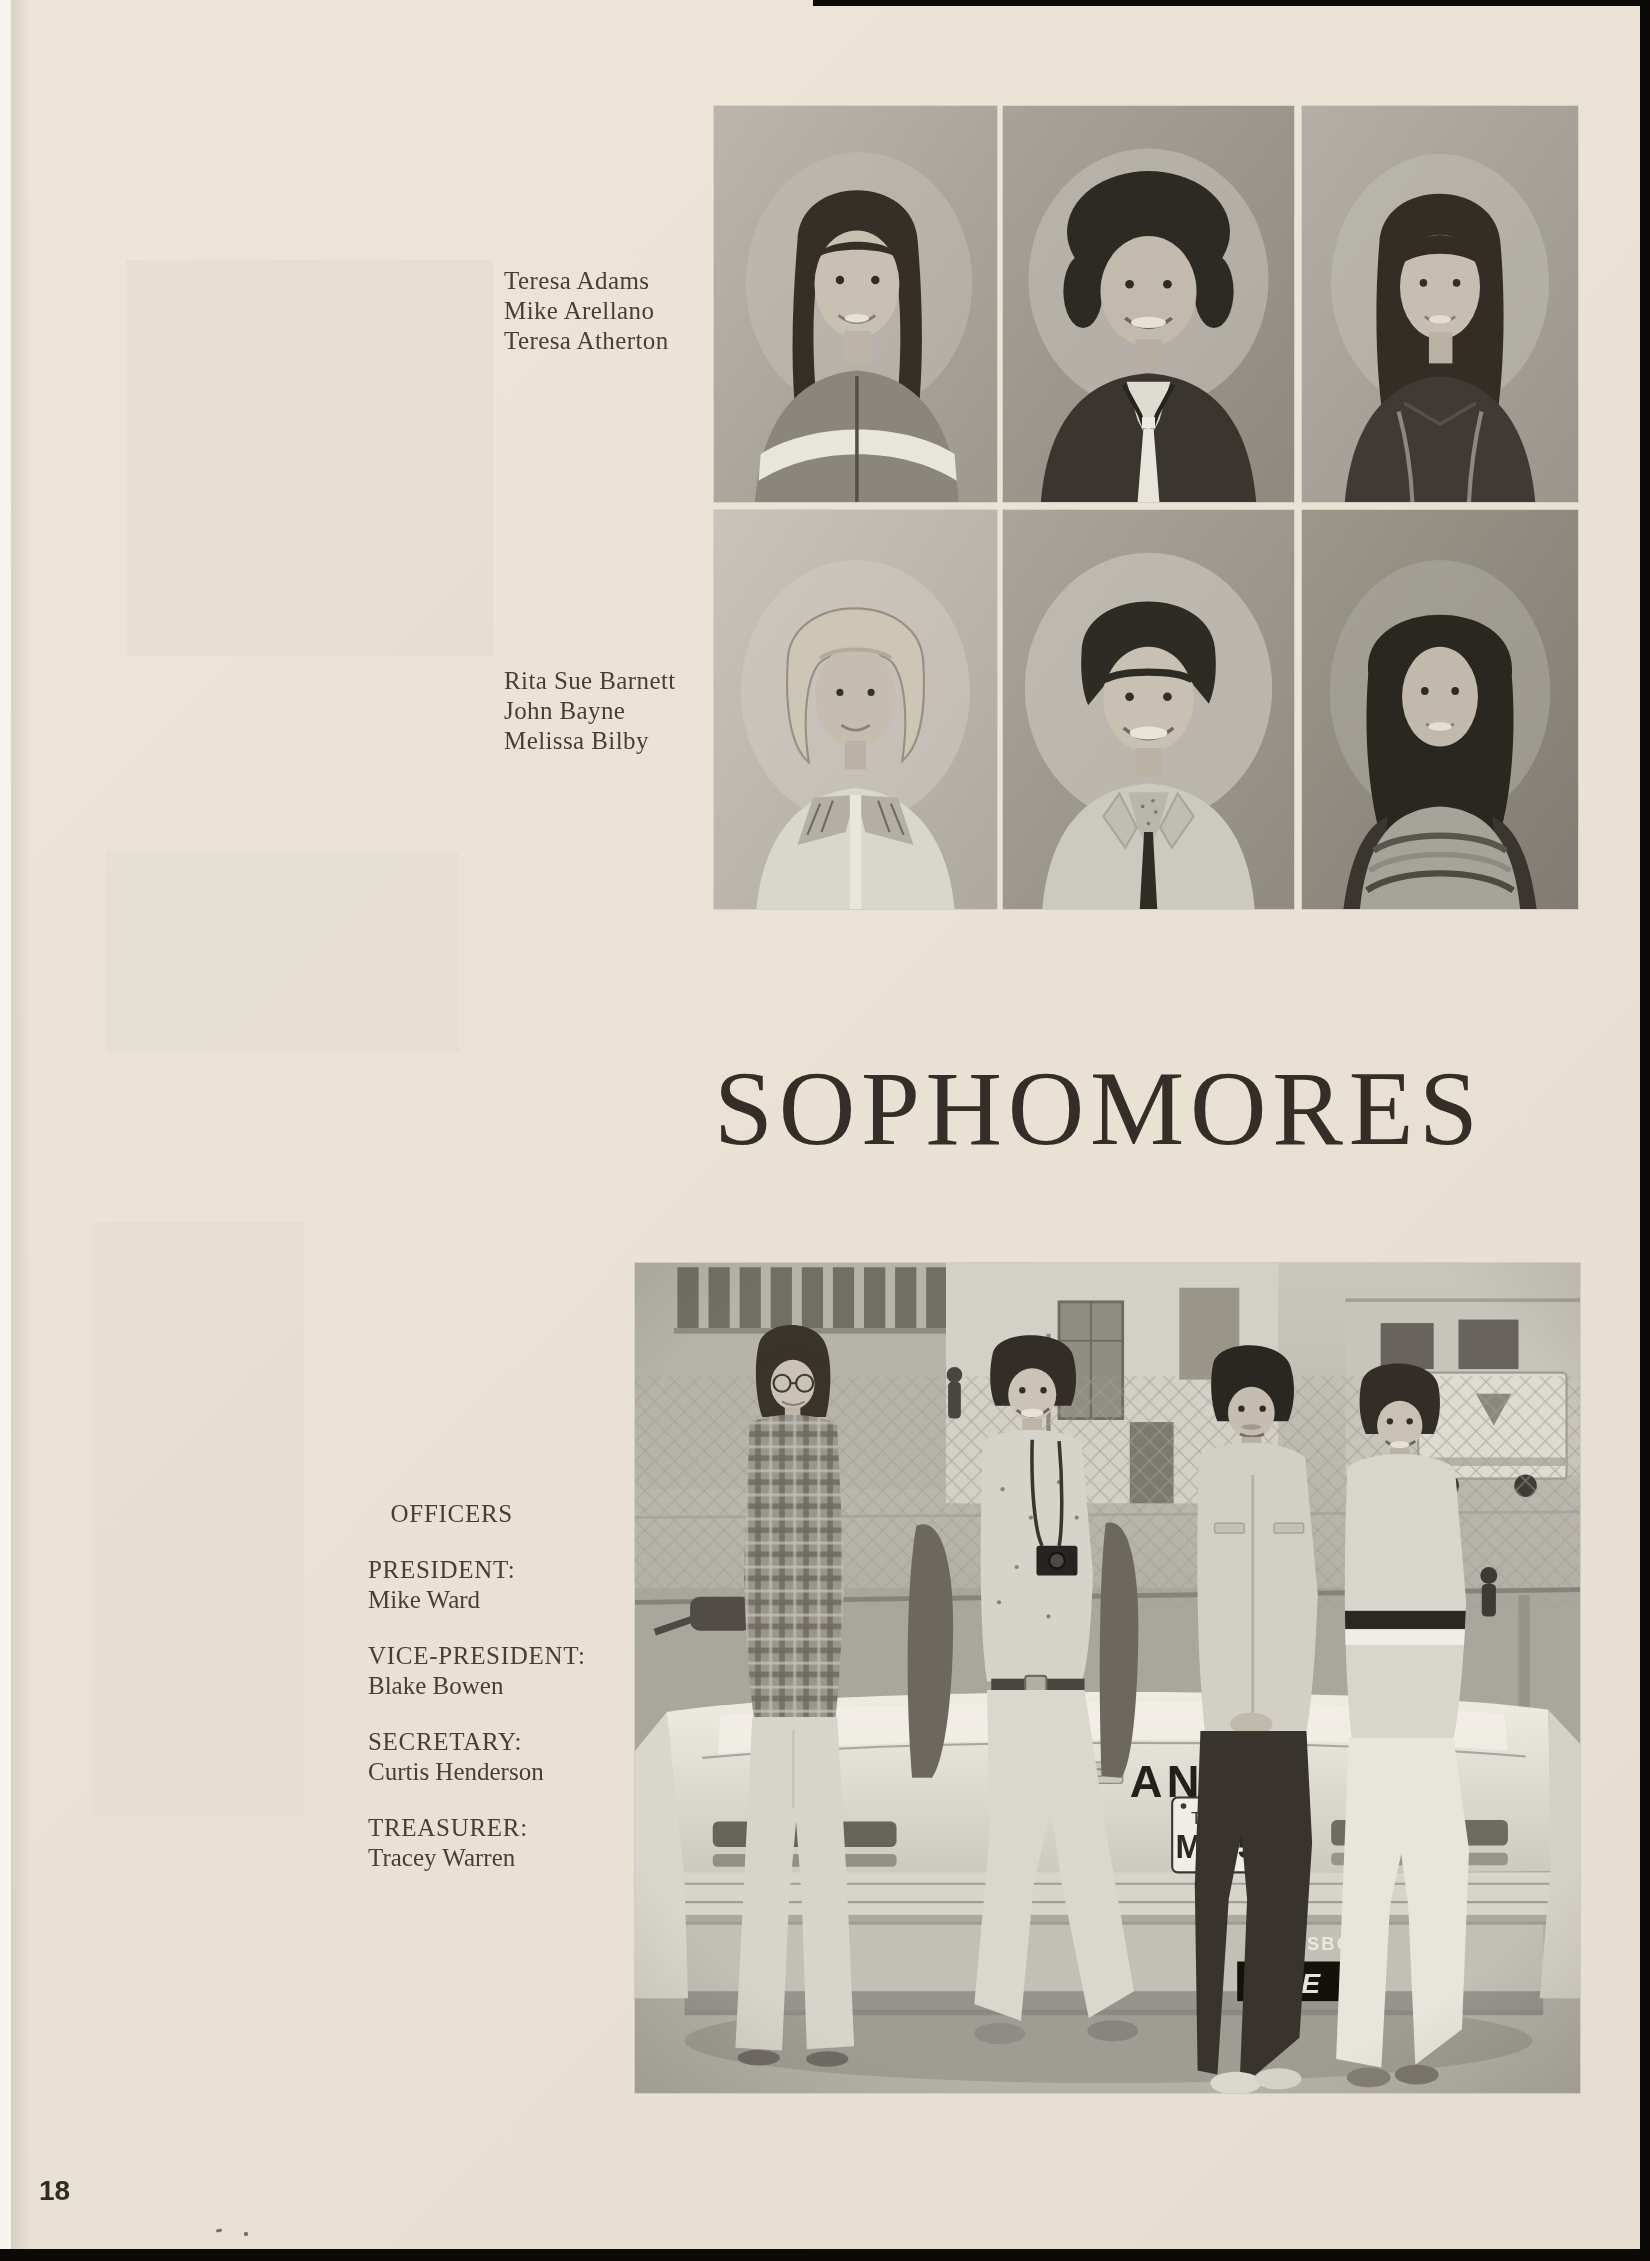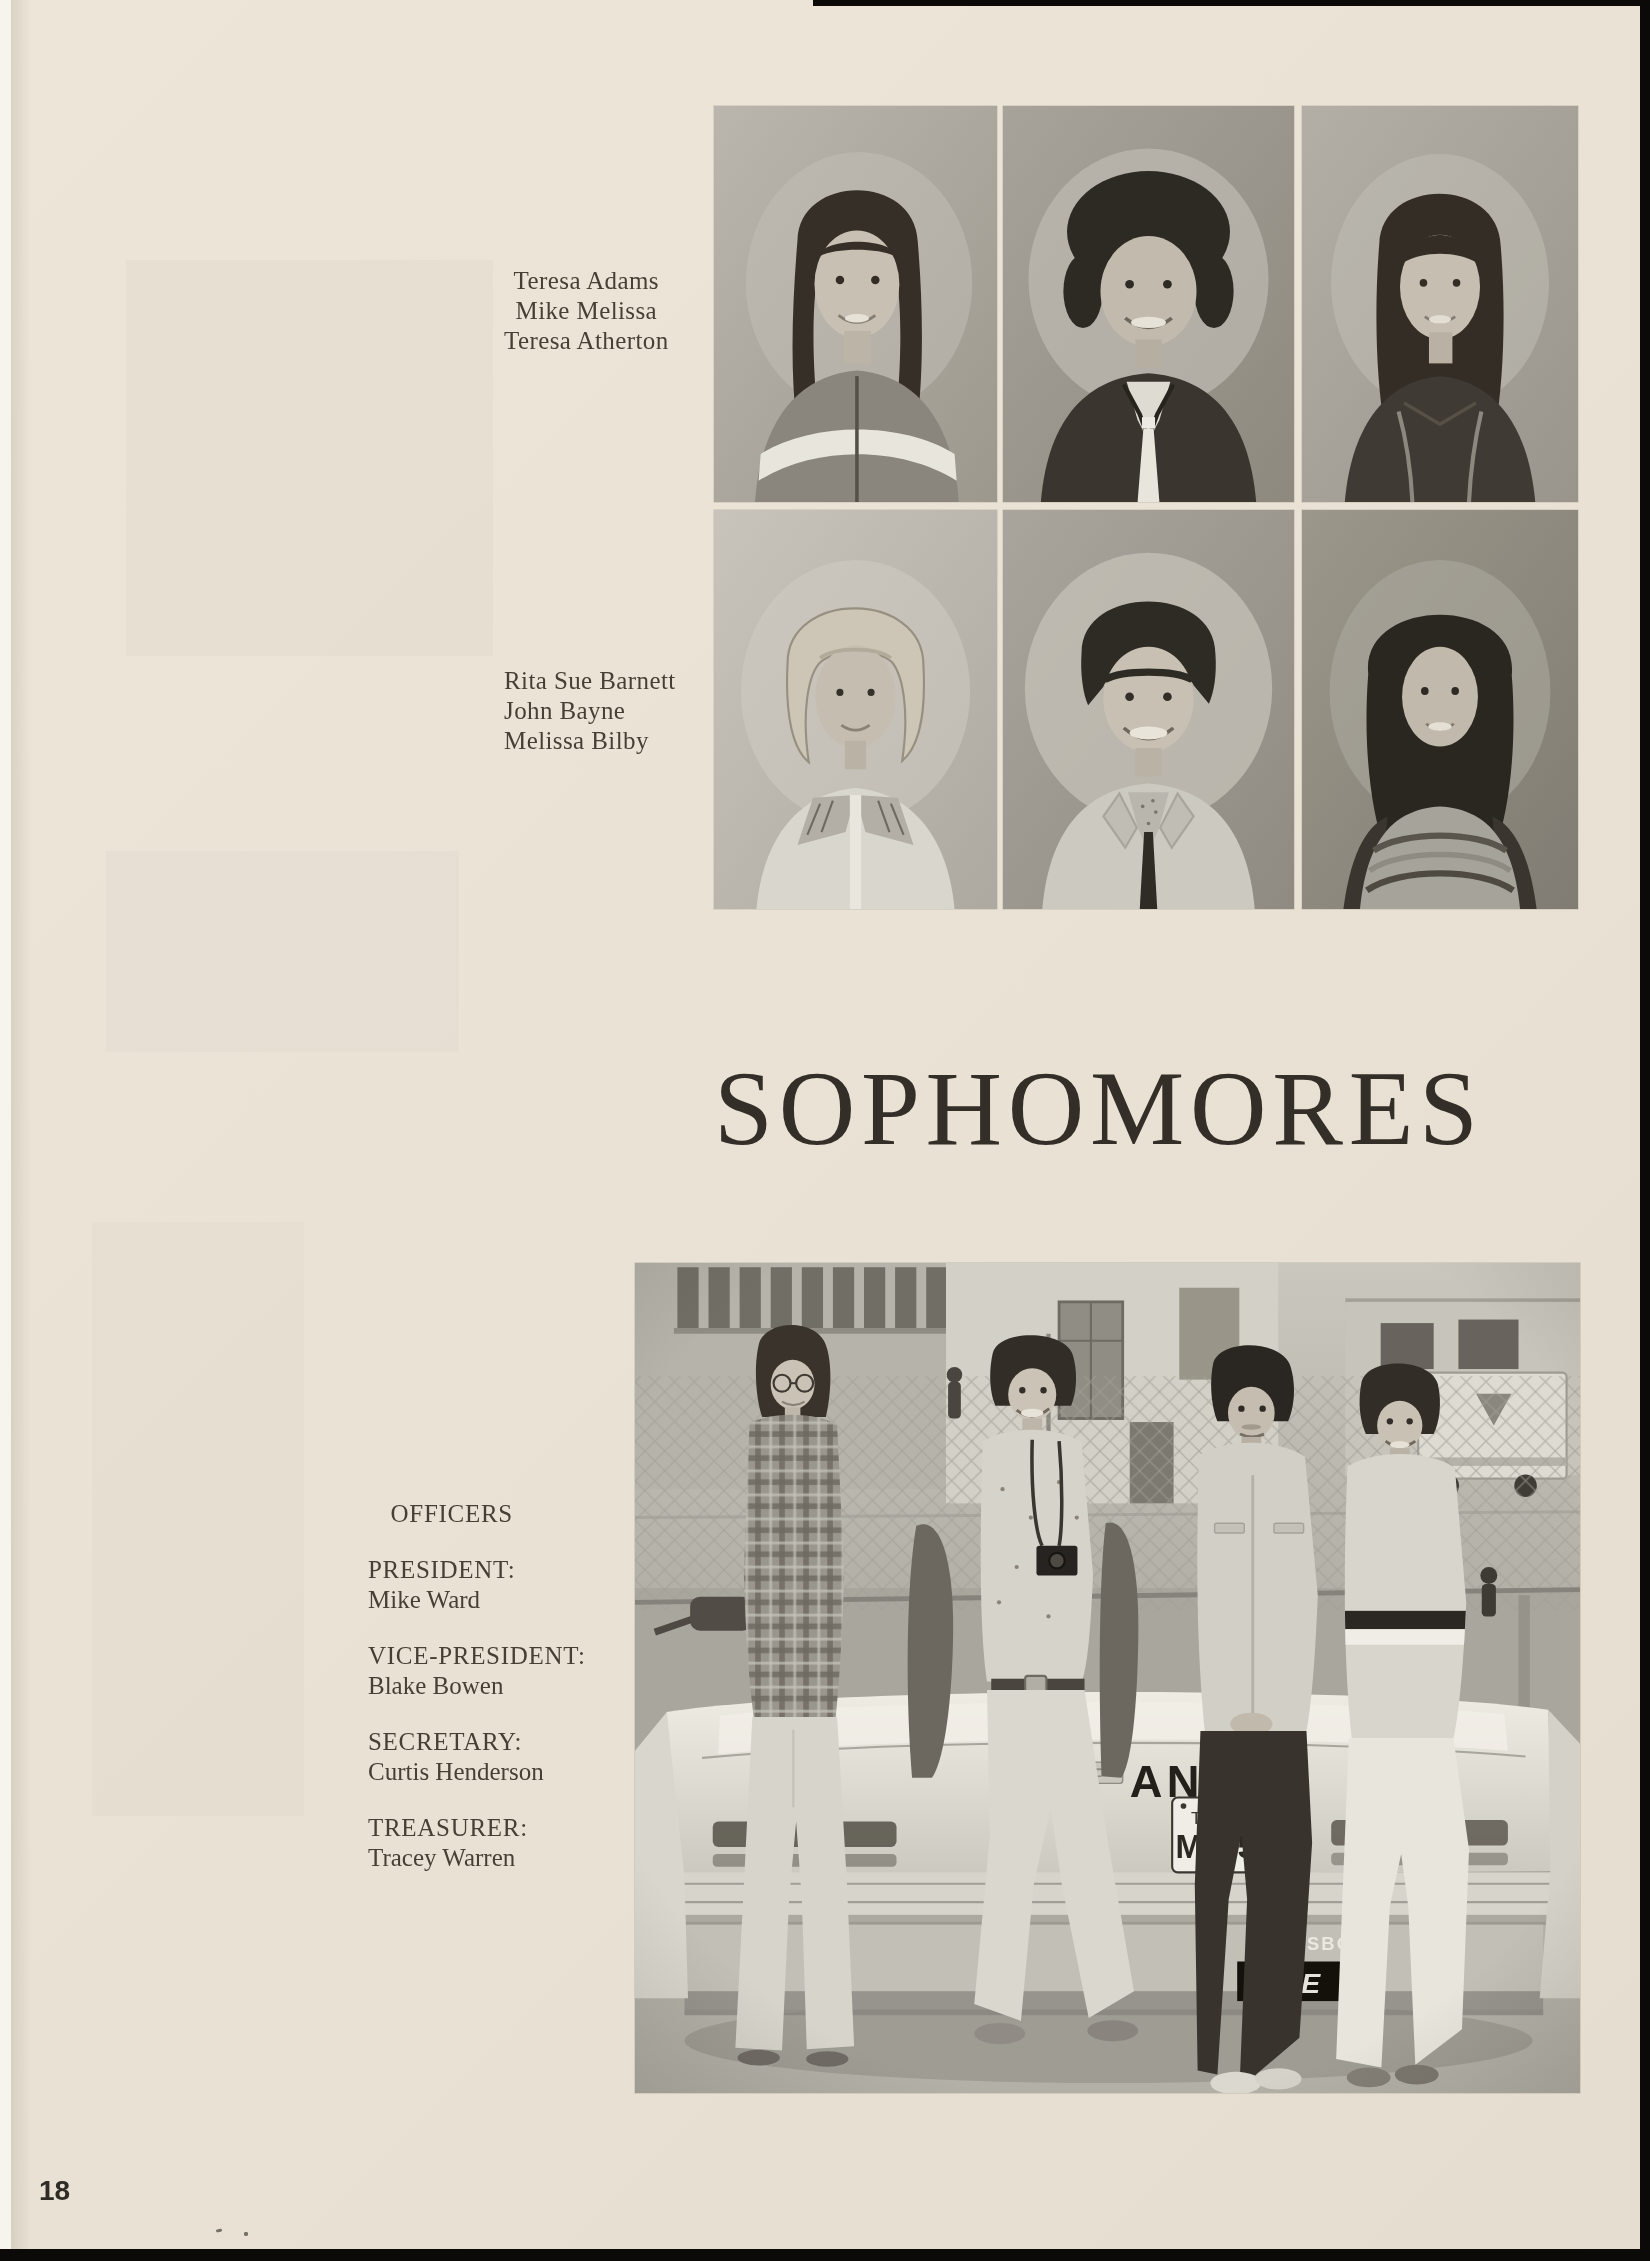--- a/index.html
+++ b/index.html
@@ -29,21 +29,21 @@
   .photo svg{display:block;width:100%;height:100%;}
   .p1{left:714px;top:106px;width:283px;height:396px;}
   .p2{left:1003px;top:106px;width:291px;height:396px;}
   .p3{left:1302px;top:106px;width:276px;height:396px;}
   .p4{left:714px;top:510px;width:283px;height:399px;}
   .p5{left:1003px;top:510px;width:291px;height:399px;}
   .p6{left:1302px;top:510px;width:276px;height:399px;}
 
   
   .names{position:absolute;left:504px;font-size:25px;line-height:30px;letter-spacing:0.4px;color:#473f33;}
-  .names-1{top:266px;text-align:center;}
+  .names-1{top:266px;}
   .names-2{top:666px;}
 
   .title{
     position:absolute;left:714px;top:1056px;width:806px;margin:0;
     font-size:106px;line-height:106px;font-weight:400;letter-spacing:5.7px;
     color:#332e28;white-space:nowrap;
   }
 
   .officers{position:absolute;left:368px;top:1499px;font-size:25px;line-height:30px;color:#463f34;}
   .officers .heading{margin-left:22.6px;margin-bottom:25.4px;letter-spacing:0.7px;}
@@ -62,21 +62,21 @@
 <body>
 
 <div class="page">
 
   <div class="ghost g1"></div>
   <div class="ghost g2"></div>
   <div class="ghost g3"></div>
 
   <div class="names names-1">
     <div>Teresa Adams</div>
-    <div>Mike Melissa</div>
+    <div>Mike Arellano</div>
     <div>Teresa Atherton</div>
   </div>
 
   <div class="names names-2">
     <div>Rita Sue Barnett</div>
     <div>John Bayne</div>
     <div>Melissa Bilby</div>
   </div>
 
   <div class="photo p1">

